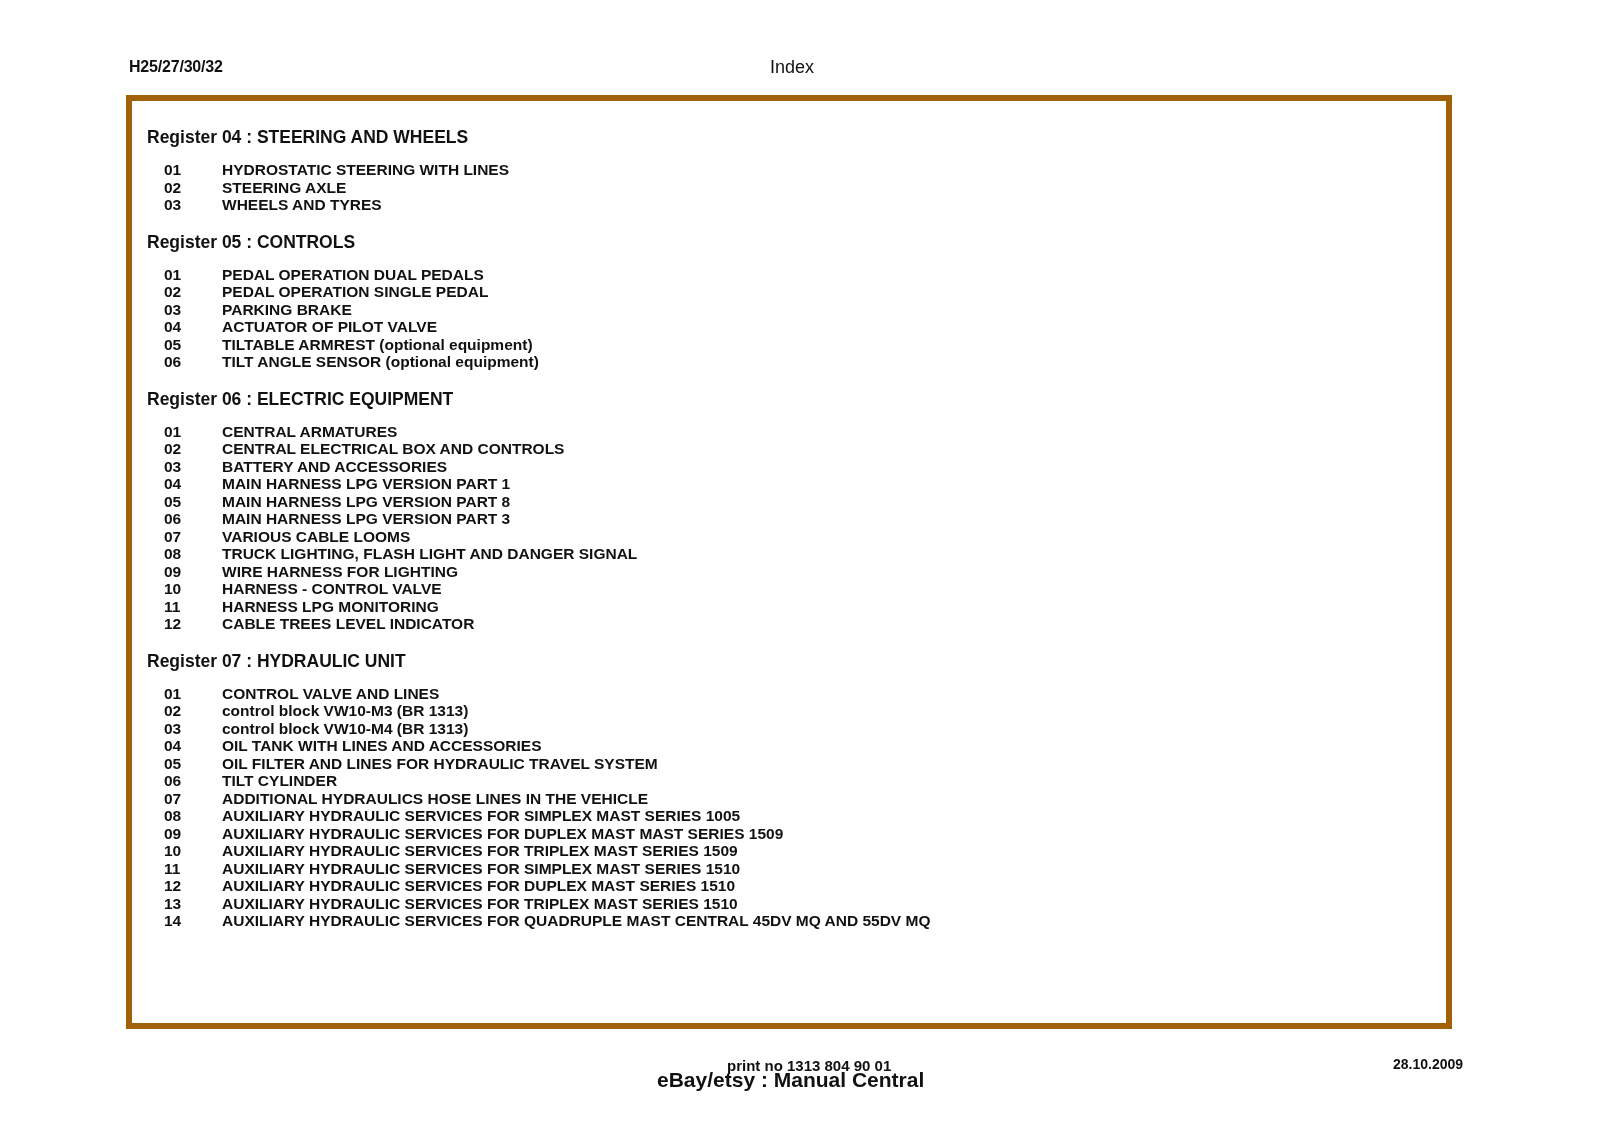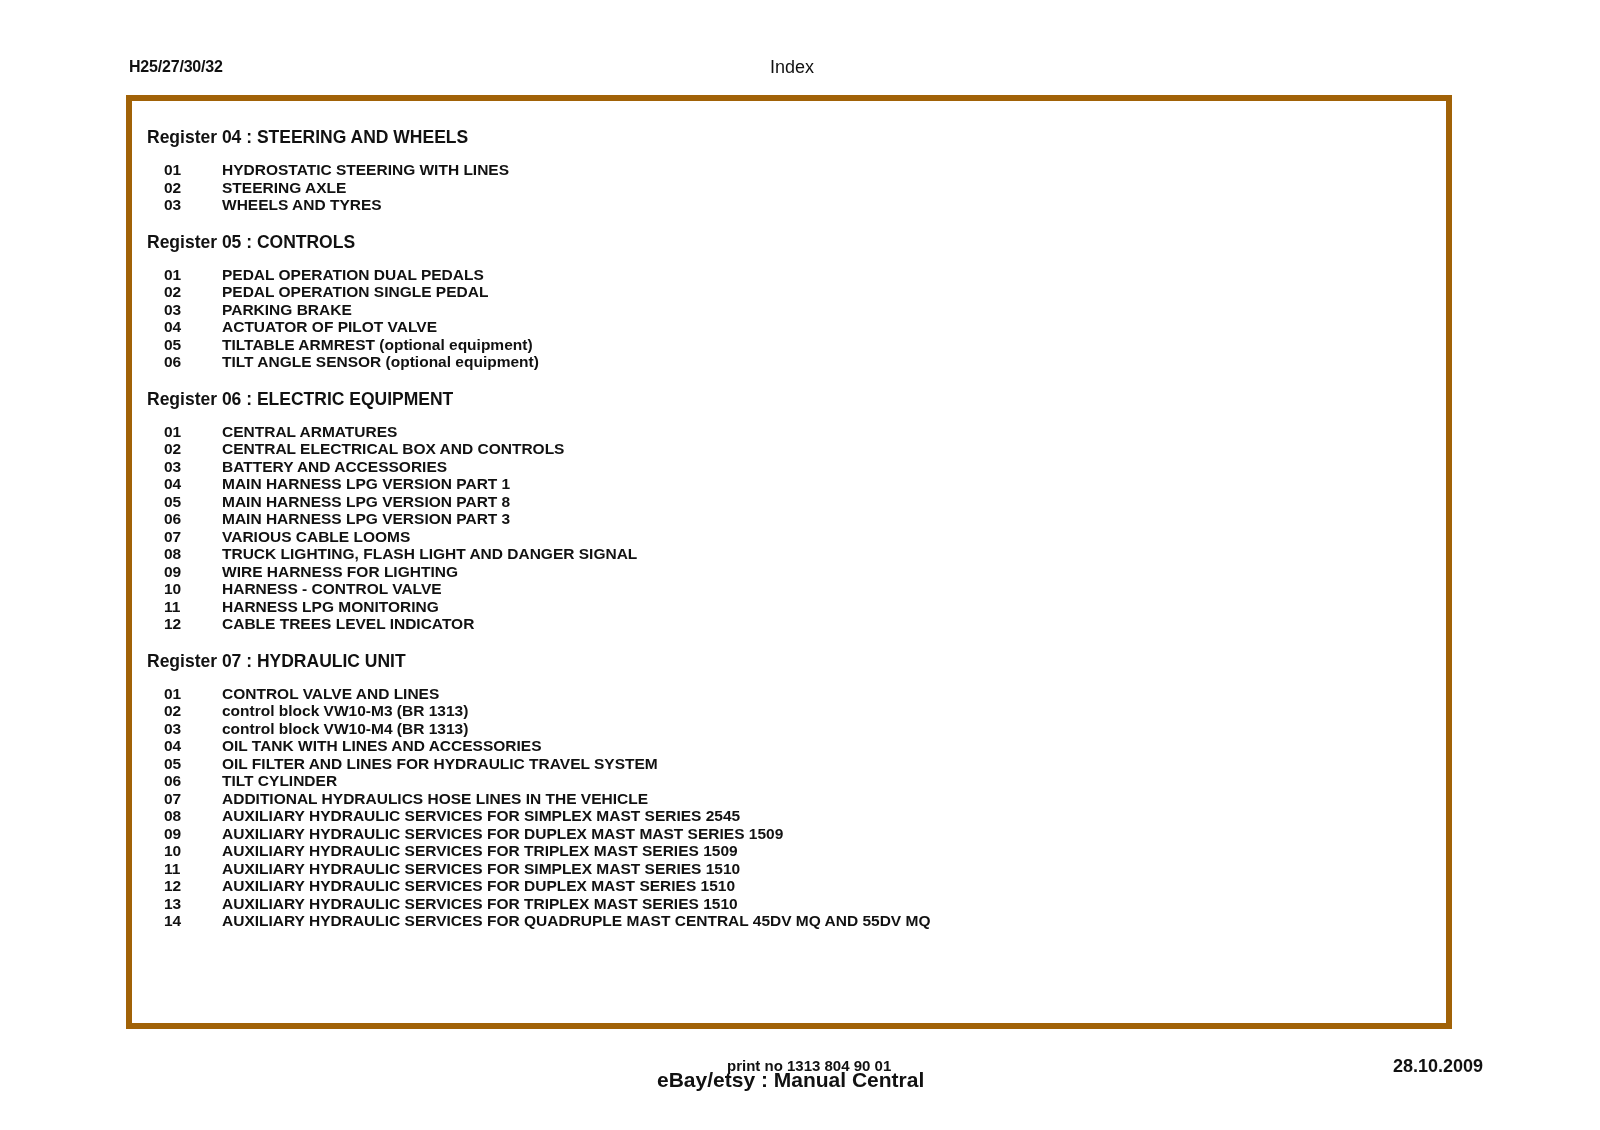--- a/index.html
+++ b/index.html
@@ -32,21 +32,21 @@
   .print-no {
     position: absolute; left: 727px; top: 1057px;
     font-size: 15px; font-weight: bold;
   }
   .watermark {
     position: absolute; left: 657px; top: 1068px;
     font-size: 21px; font-weight: bold; text-align: center;
   }
   .date {
     position: absolute; left: 1393px; top: 1056px;
-    font-size: 18px; font-weight: bold;
+    font-size: 14px; font-weight: bold;
   }
 </style>
 </head>
 <body>
 
 <div class="model-code">H25/27/30/32</div>
 <div class="page-title">Index</div>
 
 <div class="frame">
   <div class="content">
@@ -172,21 +172,21 @@
       <div class="entry">
           <span class="entry-num">06</span>
           <span class="entry-label">TILT CYLINDER</span>
         </div>
       <div class="entry">
           <span class="entry-num">07</span>
           <span class="entry-label">ADDITIONAL HYDRAULICS HOSE LINES IN THE VEHICLE</span>
         </div>
       <div class="entry">
           <span class="entry-num">08</span>
-          <span class="entry-label">AUXILIARY HYDRAULIC SERVICES FOR SIMPLEX MAST SERIES 2545</span>
+          <span class="entry-label">AUXILIARY HYDRAULIC SERVICES FOR SIMPLEX MAST SERIES 1005</span>
         </div>
       <div class="entry">
           <span class="entry-num">09</span>
           <span class="entry-label">AUXILIARY HYDRAULIC SERVICES FOR DUPLEX MAST MAST SERIES 1509</span>
         </div>
       <div class="entry">
           <span class="entry-num">10</span>
           <span class="entry-label">AUXILIARY HYDRAULIC SERVICES FOR TRIPLEX MAST SERIES 1509</span>
         </div>
       <div class="entry">

